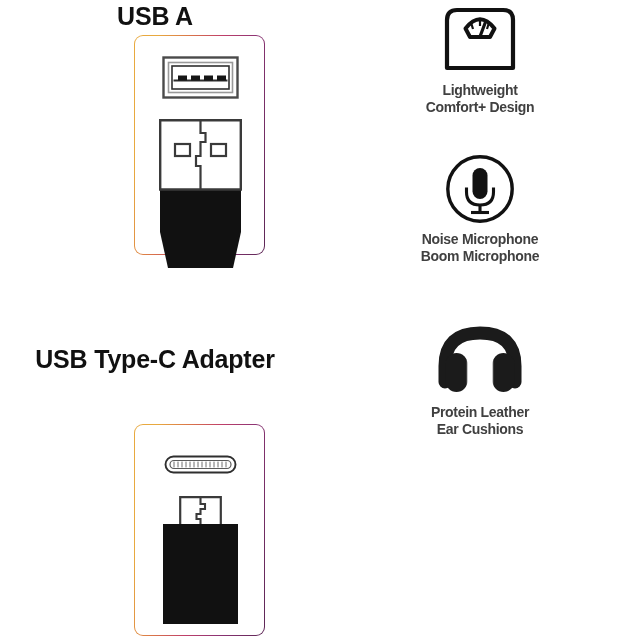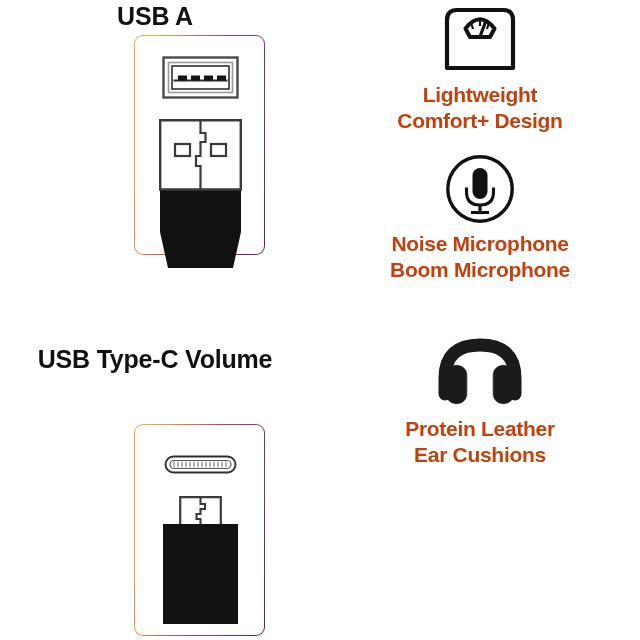--- a/index.html
+++ b/index.html
@@ -67,24 +67,24 @@
     left: 330px;
     text-align: center;
   }
   .feature-icon {
     display: block;
     margin: 0 auto;
   }
   .feature-label {
     display: block;
     font-weight: bold;
-    font-size: 21px;
+    font-size: 14px;
     line-height: 1.22;
     letter-spacing: -0.3px;
-    color: #c2410c;
+    color: #404040;
     white-space: pre-line;
     margin-top: 6px;
   }
 </style>
 </head>
 <body>
 
 <div id="infographic">
 
   <div class="card-title" style="top:2px;">USB A</div>
@@ -118,21 +118,21 @@
                  L65.5,153.2" fill="none" stroke="#3a3a3a" stroke-width="2.2"></path>
 
         <rect x="40" y="108" width="15" height="12" fill="#ffffff" stroke="#3a3a3a" stroke-width="2.2"></rect>
         <rect x="76" y="108" width="15" height="12" fill="#ffffff" stroke="#3a3a3a" stroke-width="2.2"></rect>
       </svg>
 
     </div>
   </div>
 
   <div class="card-title" style="top:345px;">USB Type-C
-Volume</div>
+Adapter</div>
 
   <div class="conn-card" style="left:134px; top:424px; width:131px; height:212px;">
     <div class="conn-card-inner">
 
       <svg class="conn-art" width="131" height="211" viewBox="0 0 131 211">
         <rect x="30.5" y="31.5" width="70" height="16" rx="8" ry="8" fill="#ffffff" stroke="#2f2f2f" stroke-width="1.9"></rect>
         <rect x="35" y="35.5" width="61" height="8" rx="4" ry="4" fill="#ffffff" stroke="#5a5a5a" stroke-width="1.2"></rect>
         <g stroke="#6e6e6e" stroke-width="1">
           <line x1="39" y1="36.6" x2="39" y2="42.4"></line>
           <line x1="43" y1="36.6" x2="43" y2="42.4"></line>
@@ -186,21 +186,21 @@
       <circle cx="36" cy="36" r="32.2" fill="#ffffff" stroke="#111111" stroke-width="3.4"></circle>
       <rect x="28.5" y="15" width="15" height="31" rx="7.5" ry="7.5" fill="#111111"></rect>
       <path d="M22.5,34.5 V39 Q22.5,52 36,52 Q49.5,52 49.5,39 V34.5" fill="none" stroke="#111111" stroke-width="3.1"></path>
       <line x1="36" y1="52" x2="36" y2="59" stroke="#111111" stroke-width="3.1"></line>
       <line x1="27" y1="59.5" x2="45" y2="59.5" stroke="#111111" stroke-width="3.1"></line>
     </svg>
     <span class="feature-label">Noise Microphone
 Boom Microphone</span>
   </div>
 
-  <div class="feature" style="top:336px;">
+  <div class="feature" style="top:324px;">
     <svg class="feature-icon" width="88" height="74" viewBox="0 0 88 74">
 
       <path d="M9,58 V42 Q9,9 44,9 Q79,9 79,42 V58" fill="none" stroke="#1b1b1b" stroke-width="13" stroke-linecap="round"></path>
 
       <rect x="9.5" y="29" width="22" height="39" rx="11" ry="11" fill="#1b1b1b"></rect>
       <rect x="56.5" y="29" width="22" height="39" rx="11" ry="11" fill="#1b1b1b"></rect>
 
       <path d="M31.5,36 V62" fill="none" stroke="#ffffff" stroke-width="1.6" opacity="0.5"></path>
       <path d="M56.5,36 V62" fill="none" stroke="#ffffff" stroke-width="1.6" opacity="0.5"></path>
     </svg>

